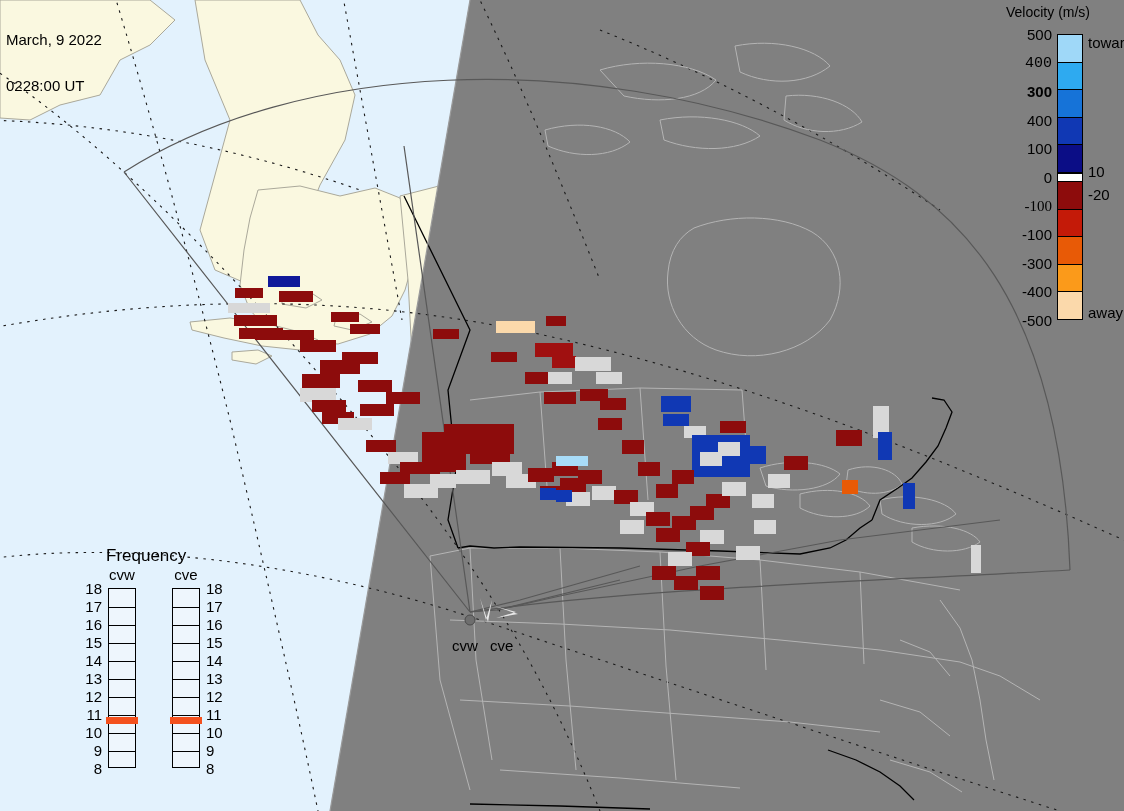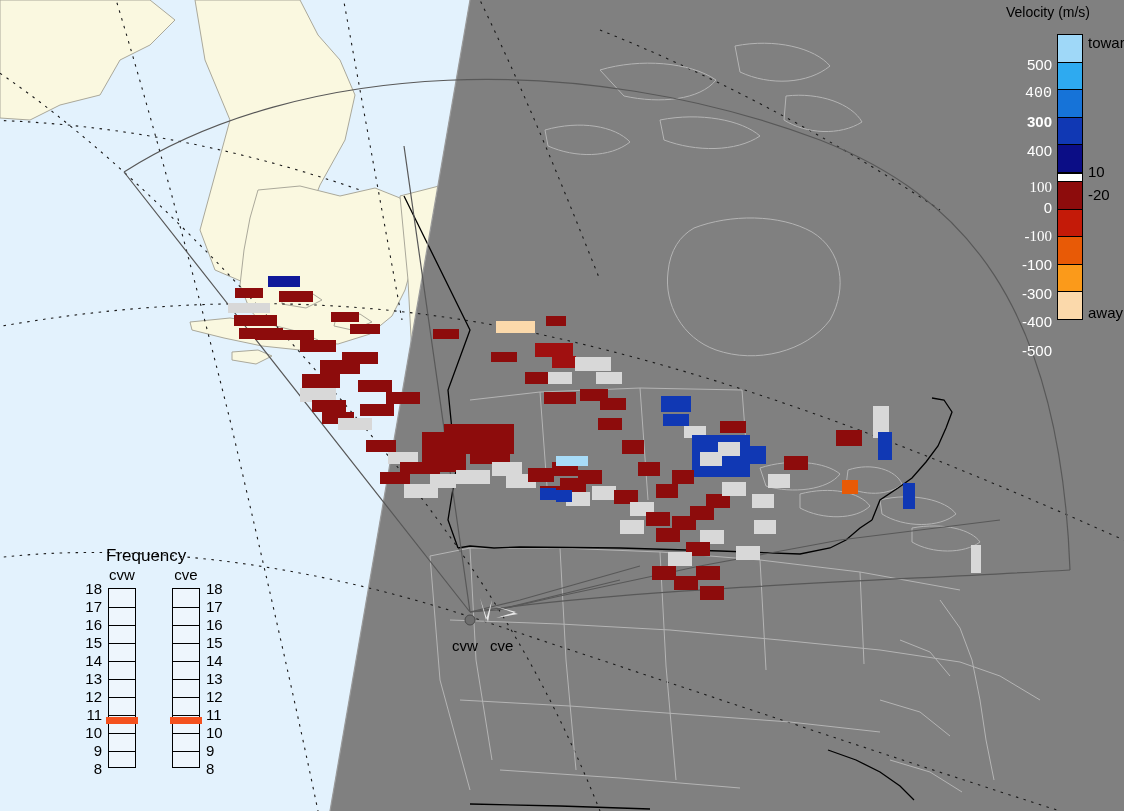--- a/index.html
+++ b/index.html
@@ -19,22 +19,22 @@
   
   #cbar{position:absolute;left:1000px;top:0px;width:124px;height:340px;}
   #cbar-title{position:absolute;left:6px;top:4px;width:124px;font-size:14px;color:#000;
               white-space:nowrap;}
   #cbar-strip{position:absolute;left:57px;top:34px;width:26px;height:286px;
               border:1px solid #000;box-sizing:border-box;display:flex;flex-direction:column;}
   #cbar-strip .seg{flex:1 1 0;border-bottom:1px solid #000;}
   #cbar-strip .seg:last-child{border-bottom:none;}
   #cbar-strip .gap{flex:0 0 7px;background:#ffffff;border-top:1px solid #000;
                    border-bottom:1px solid #000;}
-  .cbtick{position:absolute;right:72px;font-size:15px;color:#ffffff;text-align:right;
-          white-space:nowrap;transform:translateY(-50%);margin-top:30px;}
+  .cbtick{position:absolute;right:72px;font-size:15px;color:#000000;text-align:right;
+          white-space:nowrap;transform:translateY(-50%);}
   .cbside{position:absolute;left:88px;font-size:15px;color:#000;white-space:nowrap;
           transform:translateY(-50%);}
 
   
   #freq{position:absolute;left:80px;top:546px;width:170px;height:250px;}
   #freq-title{position:absolute;left:26px;top:0px;font-size:17px;color:#000;white-space:nowrap;}
   .freqcol{position:absolute;top:42px;}
   .freqcol .cap{position:absolute;top:-22px;left:0;width:28px;text-align:center;
                 font-size:15px;color:#000;}
   .freqbox{position:relative;width:28px;height:180px;border:1px solid #000;
@@ -263,20 +263,24 @@
           <rect x="656" y="484" width="22" height="14" fill="#8d0c0c"></rect>
           <rect x="638" y="462" width="22" height="14" fill="#8d0c0c"></rect>
           <rect x="700" y="452" width="22" height="14" fill="#d8d8d8"></rect>
           <rect x="718" y="442" width="22" height="14" fill="#d8d8d8"></rect>
           <rect x="622" y="440" width="22" height="14" fill="#8d0c0c"></rect>
           <rect x="842" y="480" width="16" height="14" fill="#e85a06"></rect>
         </g>
     </svg>
   </div>
 
+  <div id="stamp">
+    <div>March, 9 2022</div>
+    <div>0228:00 UT</div>
+  </div>
 
   <div id="cbar">
     <div id="cbar-title">Velocity (m/s)</div>
     <div id="cbar-strip">
         <div class="seg" style="background: rgb(159, 216, 248);"></div>
         <div class="seg" style="background: rgb(46, 170, 240);"></div>
         <div class="seg" style="background: rgb(22, 115, 216);"></div>
         <div class="seg" style="background: rgb(16, 56, 180);"></div>
         <div class="seg" style="background: rgb(11, 13, 134);"></div>
         <div class="gap" style="background: rgb(255, 255, 255);"></div>
@@ -284,21 +288,21 @@
         <div class="seg" style="background: rgb(196, 26, 8);"></div>
         <div class="seg" style="background: rgb(232, 90, 6);"></div>
         <div class="seg" style="background: rgb(251, 154, 26);"></div>
         <div class="seg" style="background: rgb(251, 217, 171);"></div>
       </div>
     <div id="cbar-ticks">
         <div class="cbtick" style="top: 34px;">500</div>
         <div class="cbtick" style="top: 62.6px; font-family: Liberation Mono, monospace;">400</div>
         <div class="cbtick" style="top: 91.2px; font-weight: bold;">300</div>
         <div class="cbtick" style="top: 119.8px;">400</div>
-        <div class="cbtick" style="top: 157px; font-family: Liberation Serif, serif;">100</div>
+        <div class="cbtick" style="top: 148px;">100</div>
         <div class="cbtick" style="top: 177px;">0</div>
         <div class="cbtick" style="top: 205.6px; font-family: Liberation Serif, serif;">-100</div>
         <div class="cbtick" style="top: 234.2px;">-100</div>
         <div class="cbtick" style="top: 262.8px;">-300</div>
         <div class="cbtick" style="top: 291.4px;">-400</div>
         <div class="cbtick" style="top: 320px;">-500</div>
       </div>
     <div class="cbside" style="top:42px">toward</div>
     <div class="cbside" style="top:312px">away</div>
     <div class="cbside" style="top:171px">10</div>

